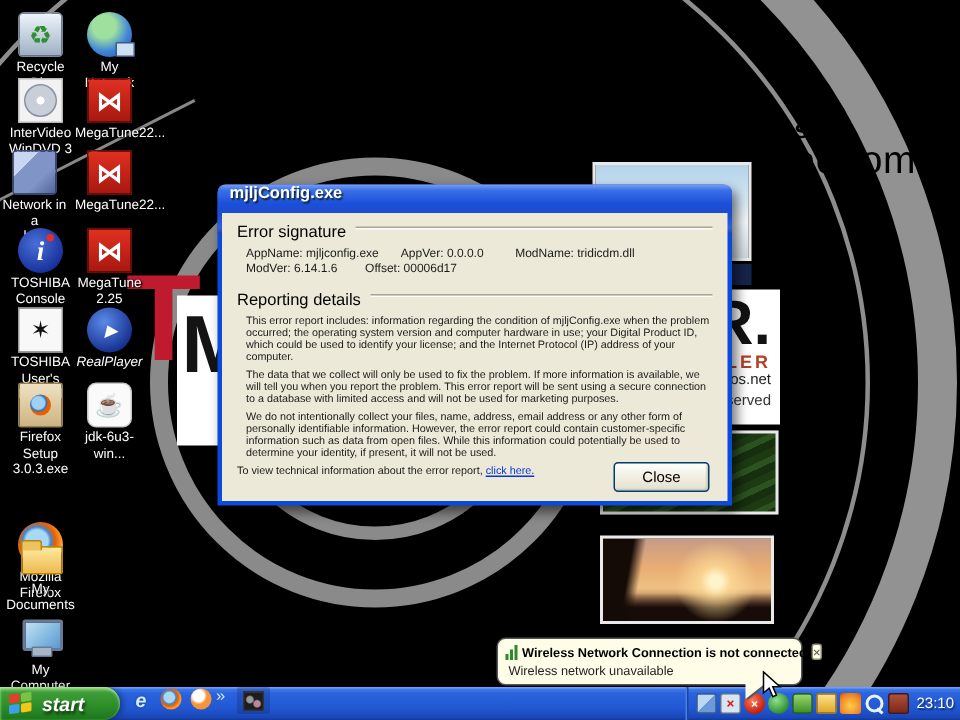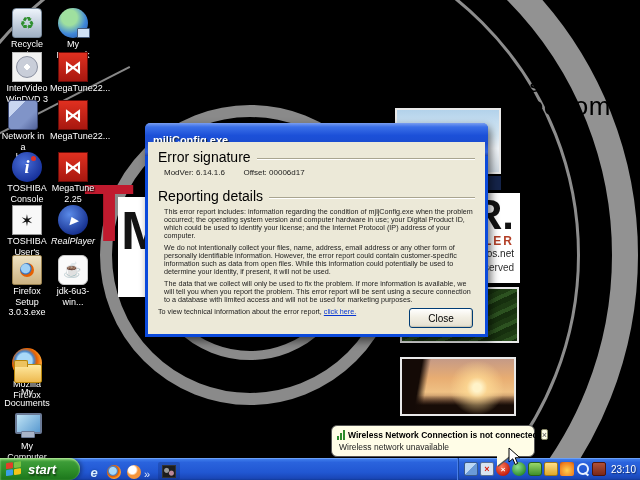--- a/index.html
+++ b/index.html
@@ -72,25 +72,25 @@
   .shape-folder::before{content:"";position:absolute;left:2px;top:8px;width:26px;height:17px;border:1px solid #b8860b;border-radius:2px;
     background:linear-gradient(180deg,#ffe9a0,#edb94f);}
   .shape-folder::after{content:"";position:absolute;left:2px;top:4px;width:12px;height:6px;background:#edc35f;border:1px solid #b8860b;border-bottom:none;border-radius:2px 2px 0 0;}
   .shape-computer::before{content:"";position:absolute;left:3px;top:3px;width:23px;height:17px;border:2px solid #6a7a96;border-radius:2px;
     background:linear-gradient(135deg,#bfe3f5,#5a9ad0);}
   .shape-computer::after{content:"";position:absolute;left:9px;bottom:2px;width:12px;height:5px;background:#a8b4c8;border:1px solid #6a7a96;border-radius:1px;}
 
   
   .dialog{position:absolute;left:145px;top:123px;width:343px;height:214px;z-index:10;
     border-radius:6px 6px 0 0;box-shadow:3px 4px 8px rgba(0,0,0,.55);background:#0b4adb;}
-  .dlg-title{height:33px;border-radius:5px 5px 0 0;display:flex;align-items:center;padding:0 8px;
+  .dlg-title{height:33px;border-radius:5px 5px 0 0;display:flex;align-items:flex-start;padding:0 8px;
     background:linear-gradient(180deg,#7a9ef0 0%,#3a6fe8 12%,#1c50d8 38%,#1a4cd0 62%,#2e62e0 88%,#1a42b0 100%);
     color:#fff;font-size:11px;font-weight:bold;text-shadow:1px 1px 1px #123;}
   .dlg-body{position:absolute;left:3px;right:3px;top:19px;bottom:3px;background:#ece9d8;padding:7px 10px;color:#1a1a1a;}
-  .sect-head{display:flex;align-items:center;font-size:14px;color:#000;}
+  .sect-head{display:flex;align-items:flex-start;font-size:11px;color:#000;}
   .sect-head .rule{flex:1;height:1px;background:#a9a590;box-shadow:0 1px 0 #fff;margin-left:6px;margin-top:2px;}
   .sig-rows{margin:3px 0 0 6px;font-size:8px;line-height:10px;}
   .sig-row span.c1{display:inline-block;width:101px;}
   .sig-row span.c2{display:inline-block;width:74px;}
   .sig-row .gap{display:inline-block;width:14px;}
   .rep-head{margin-top:10px;}
   .dlg-body p{margin:4px 0 0 6px;font-size:7.2px;line-height:8px;}
   .link-line{margin:4px 0 0 0;font-size:7.2px;line-height:8px;}
   .link-line a{color:#0535d2;text-decoration:underline;cursor:pointer;}
   .close-btn{position:absolute;right:12px;bottom:6px;width:64px;height:20px;font-size:10px;color:#000;
@@ -107,21 +107,21 @@
   .bal-close{margin-left:auto;width:11px;height:11px;border:1px solid #8a8a6a;border-radius:2px;background:#fffde7;
     font-size:9px;line-height:8px;text-align:center;color:#555;cursor:pointer;padding:0;}
   .bal-body{margin:2px 0 0 2px;font-size:8.5px;color:#222;}
   .wifi{display:inline-flex;align-items:flex-end;gap:1px;height:10px;}
   .wifi i{display:block;width:2px;background:#2d8a2d;}
   .wifi i:nth-child(1){height:4px;}.wifi i:nth-child(2){height:7px;}.wifi i:nth-child(3){height:10px;}
 
   
   .taskbar{position:absolute;left:0;right:0;bottom:0;height:22px;z-index:50;
     background:linear-gradient(180deg,#4b86ee 0%,#3a77e8 8%,#2a63dd 20%,#2157d2 65%,#1a47b8 92%,#123a9a 100%);
-    box-shadow:inset 0 1px 0 #6aa0f8;display:flex;align-items:flex-end;}
+    box-shadow:inset 0 1px 0 #6aa0f8;display:flex;align-items:flex-start;}
   .start-btn{height:22px;width:80px;display:flex;align-items:center;gap:5px;padding:0 10px 0 6px;
     background:linear-gradient(180deg,#74c55e 0%,#3d9c38 18%,#2e8f2a 55%,#1f7a1e 92%);
     border-radius:0 11px 11px 0;box-shadow:inset 0 1px 2px #b8eaa0,2px 0 4px rgba(0,0,0,.35);cursor:pointer;}
   .flag{width:17px;height:14px;display:grid;grid-template-columns:7px 7px;grid-template-rows:6px 6px;gap:1px;transform:skewY(-8deg);}
   .flag i{border-radius:1px;}
   .flag i:nth-child(1){background:#e23e2a;}.flag i:nth-child(2){background:#7dc242;}
   .flag i:nth-child(3){background:#3aa0e8;}.flag i:nth-child(4){background:#f5c518;}
   .start-label{font-size:13px;font-weight:bold;font-style:italic;color:#fff;text-shadow:1px 2px 2px rgba(0,0,0,.6);}
   .quick-launch{display:flex;align-items:center;gap:4px;margin-left:6px;}
   .ql{width:16px;height:16px;display:flex;align-items:center;justify-content:center;background:none;border:none;padding:0;cursor:pointer;}
@@ -288,32 +288,37 @@
     <div class="dlg-title">
       <span>mjljConfig.exe</span>
     </div>
     <div class="dlg-body">
       <div class="sect-head">
         <span>Error signature</span>
         <span class="rule"></span>
       </div>
       <div class="sig-rows">
         <div class="sig-row">
+          <span class="c1">AppName: mjljconfig.exe</span>
+          <span class="c2">AppVer: 0.0.0.0</span>
+          <span>ModName: tridicdm.dll</span>
+        </div>
+        <div class="sig-row">
           <span>ModVer: 6.14.1.6</span>
           <span class="gap"></span>
           <span>Offset: 00006d17</span>
         </div>
       </div>
       <div class="sect-head rep-head">
         <span>Reporting details</span>
         <span class="rule"></span>
       </div>
       <p>This error report includes: information regarding the condition of mjljConfig.exe when the problem occurred; the operating system version and computer hardware in use; your Digital Product ID, which could be used to identify your license; and the Internet Protocol (IP) address of your computer.</p>
+      <p>The data that we collect will only be used to fix the problem. If more information is available, we will tell you when you report the problem. This error report will be sent using a secure connection to a database with limited access and will not be used for marketing purposes.</p>
       <p>We do not intentionally collect your files, name, address, email address or any other form of personally identifiable information. However, the error report could contain customer-specific information such as data from open files. While this information could potentially be used to determine your identity, if present, it will not be used.</p>
-      <p>The data that we collect will only be used to fix the problem. If more information is available, we will tell you when you report the problem. This error report will be sent using a secure connection to a database with limited access and will not be used for marketing purposes.</p>
       <div class="link-line">
         <span>To view technical information about the error report, </span><a>click here.</a>
       </div>
       <button class="close-btn">Close</button>
     </div>
   </div>
 
   <div class="balloon">
     <div class="bal-row">
       <span class="wifi">

